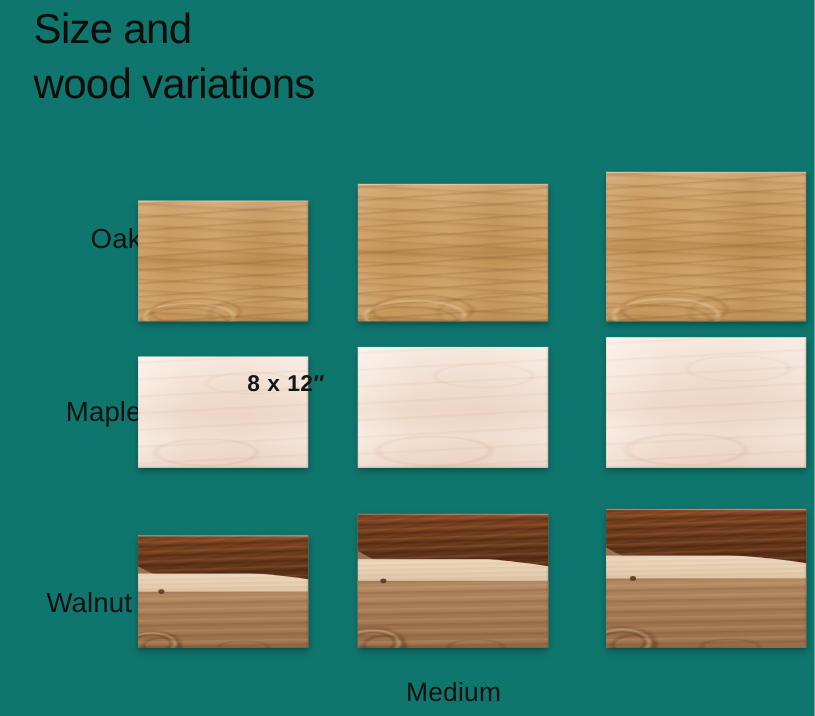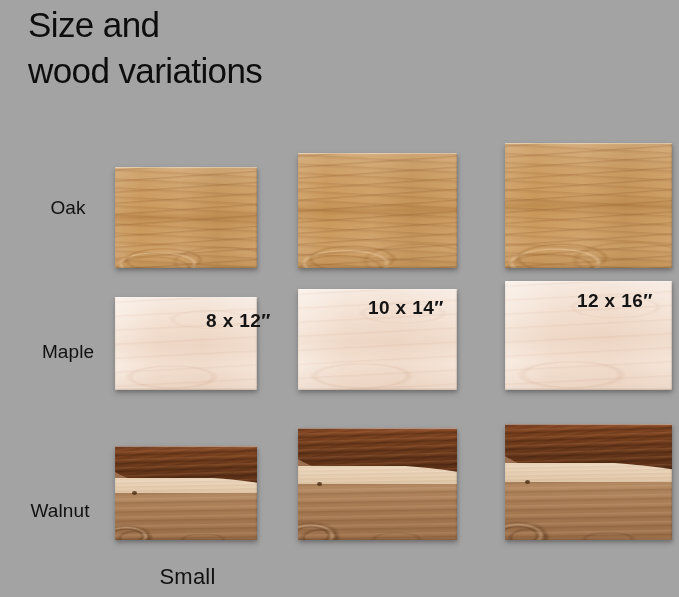--- a/index.html
+++ b/index.html
@@ -9,21 +9,21 @@
   }
   body {
     font-family: "Liberation Sans", sans-serif;
     -webkit-font-smoothing: antialiased;
   }
 
   #page {
     position: relative;
     width: 679px;
     height: 597px;
-    background: #a3a3a3;
+    background: #0f766e;
     overflow: hidden;
   }
 
   
   .page-title {
     position: absolute;
     left: 28px;
     top: 2px;
     width: 500px;
     font-size: 35px;
@@ -32,25 +32,24 @@
     letter-spacing: -0.6px;
     color: #0d0d0d;
     white-space: pre-line;
   }
 
   
   .row-label {
     position: absolute;
     left: 18px;
     width: 100px;
-    font-size: 19px;
+    font-size: 23px;
     letter-spacing: 0.1px;
     color: #111111;
-    text-align: center;
-    margin-top: 11px;
+    text-align: right;
   }
   .row-label.oak    { top: 186px; }
   .row-label.maple  { top: 330px; }
   .row-label.walnut { top: 489px; left: 10px; }
 
   
   .col-label {
     position: absolute;
     top: 564px;
     font-size: 22px;
@@ -337,28 +336,26 @@
     <div class="grain maple-streaks"></div>
     <div class="edge"></div>
   </div>
   <div class="dim-label" style="left:187px; top:310px;margin-left:19px;">8 x 12″</div>
 
   <div class="board" style="left:298px; top:289px; width:159px; height:101px;">
     <div class="grain maple-base"></div>
     <div class="grain maple-streaks"></div>
     <div class="edge"></div>
   </div>
-  <div class="dim-label" style="left:368px; top:297px;">10 x 14″</div>
 
   <div class="board" style="left:505px; top:281px; width:167px; height:109px;">
     <div class="grain maple-base"></div>
     <div class="grain maple-streaks"></div>
     <div class="edge"></div>
   </div>
-  <div class="dim-label" style="left:577px; top:290px;">12 x 16″</div>
 
   <div class="board walnut-base" style="left:115px; top:446px; width:142px; height:94px;">
     <div class="walnut-dark">
       <div class="walnut-dark-grain"></div>
     </div>
     <div class="walnut-sap">
       <div class="walnut-sap-grain"></div>
     </div>
     <div class="walnut-light">
       <div class="walnut-light-grain"></div>
@@ -388,15 +385,15 @@
     <div class="walnut-sap">
       <div class="walnut-sap-grain"></div>
     </div>
     <div class="walnut-light">
       <div class="walnut-light-grain"></div>
     </div>
     <div class="walnut-knot"></div>
     <div class="edge"></div>
   </div>
 
-  <div class="col-label small">Small</div>
+  <div class="col-label medium">Medium</div>
 
 </div>
 
 </body></html>

